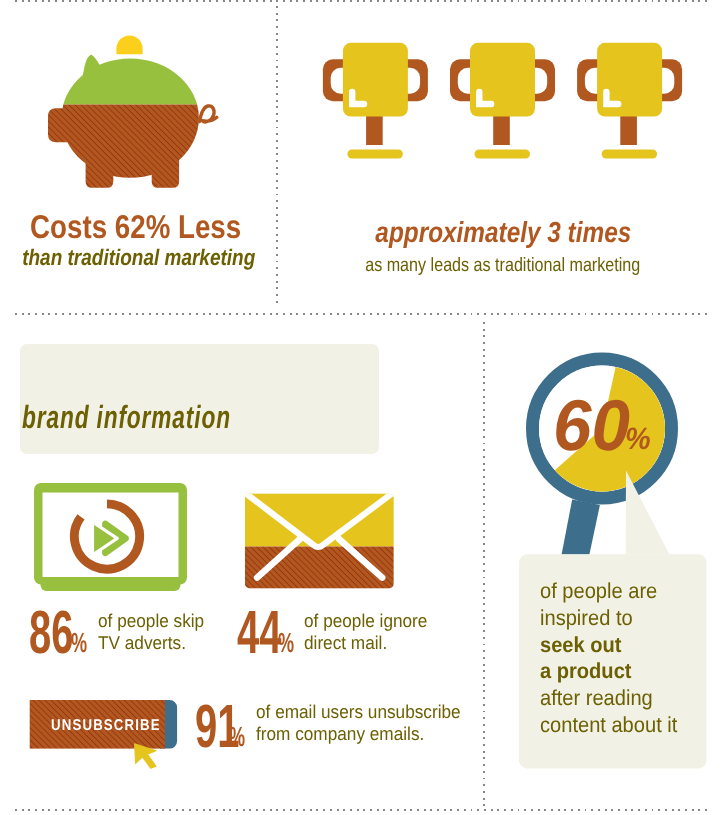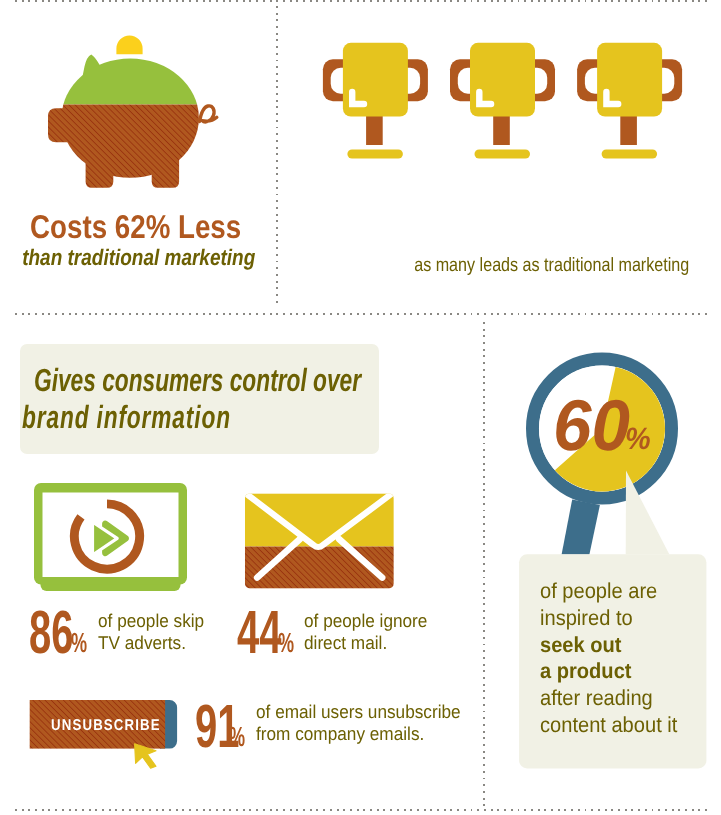--- a/index.html
+++ b/index.html
@@ -84,28 +84,28 @@
           <rect x="0" y="42.8" width="65" height="73.8" rx="8" fill="#e5c41e"></rect>
           <path d="M 6.1 92 a 3.2 3.2 0 0 1 3.2 -3.2 a 3.2 3.2 0 0 1 3.2 3.2 v 8.8 h 8.6 a 3.2 3.2 0 0 1 3.2 3.2 a 3.2 3.2 0 0 1 -3.2 3.2 h -15 z" fill="#ffffff"></path>
         </g>
       </defs>
       <use href="#trophy" x="342.9" y="0"></use>
       <use href="#trophy" x="470.0" y="0"></use>
       <use href="#trophy" x="597.1" y="0"></use>
     </svg>
   </div>
 
-  <div class="abs" style="left:291px;top:255px;width:424px;text-align:right;">
+  <div class="abs" style="left:291px;top:217px;width:424px;text-align:center;">
+    <span class="t-brown sq" style="font-size:29px;font-style:italic;font-weight:bold;">approximately 3 times</span>
+  </div>
+  <div class="abs" style="left:291px;top:255px;width:424px;text-align:center;">
     <span class="t-olive sq" style="font-size:19.2px;">as many leads as traditional marketing</span>
   </div>
 
   <div class="abs" style="left:20px;top:344px;width:359px;height:110px;background:#f1f1e5;border-radius:7px;"></div>
-  <div class="abs" style="left:34px;top:362px;">
-    <span class="t-olive sq2" style="font-size:32px;font-style:italic;font-weight:bold;transform:scaleX(0.71);">Gives consumers control over</span>
-  </div>
   <div class="abs" style="left:22px;top:399px;">
     <span class="t-olive sq2" style="font-size:32px;font-style:italic;font-weight:bold;transform:scaleX(0.71);letter-spacing:1.2px;">brand information</span>
   </div>
 
   <div class="abs" style="left:28px;top:478px;width:165px;height:122px;">
     <svg width="165" height="122" viewBox="0 0 165 122" xmlns="http://www.w3.org/2000/svg">
       <path d="M 12.5 100 h 140 v 7 a 6 6 0 0 1 -6 6 h -128 a 6 6 0 0 1 -6 -6 z" fill="#96c03d"></path>
       <rect x="6" y="5" width="153" height="101.5" rx="7" fill="#96c03d"></rect>
       <rect x="14.5" y="14.5" width="136" height="84.5" fill="#ffffff"></rect>
       <path d="M 79 25.9 A 32.6 32.6 0 1 1 52.96 38.88" fill="none" stroke="#b0581f" stroke-width="8.9" stroke-linecap="butt"></path>

